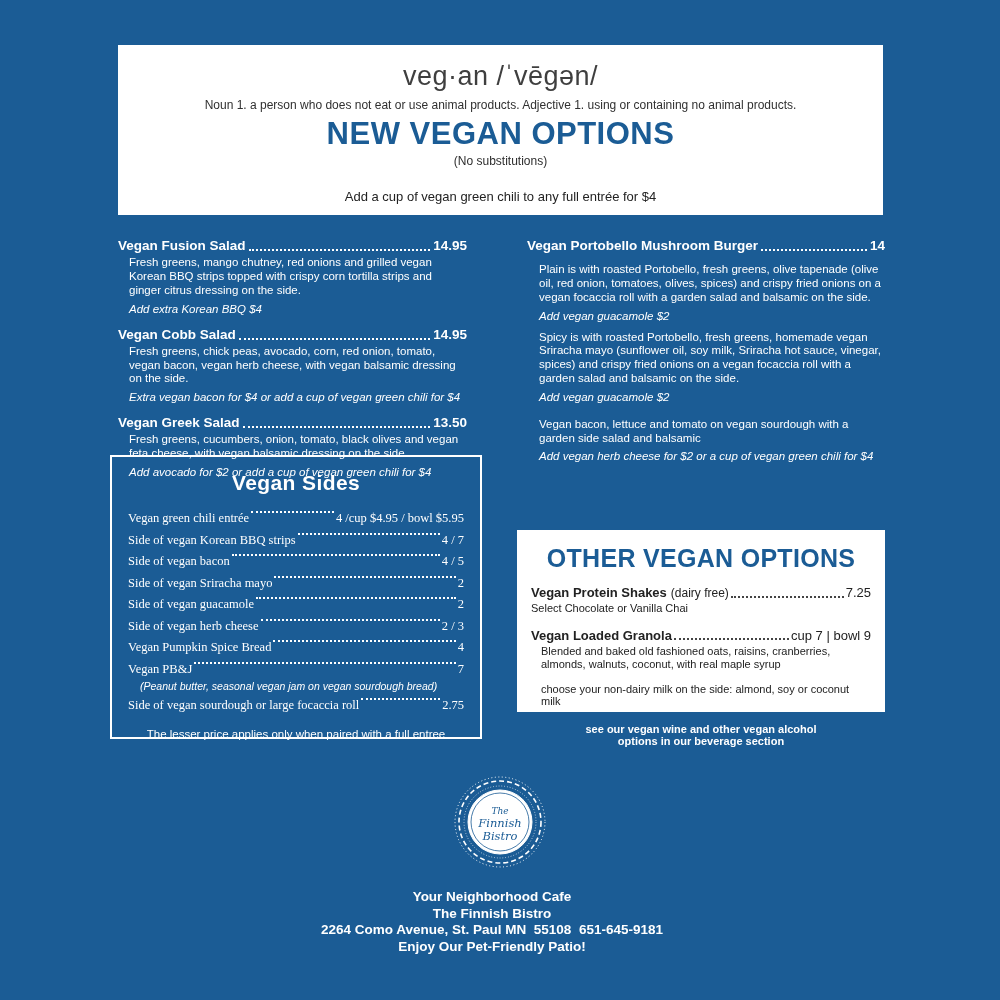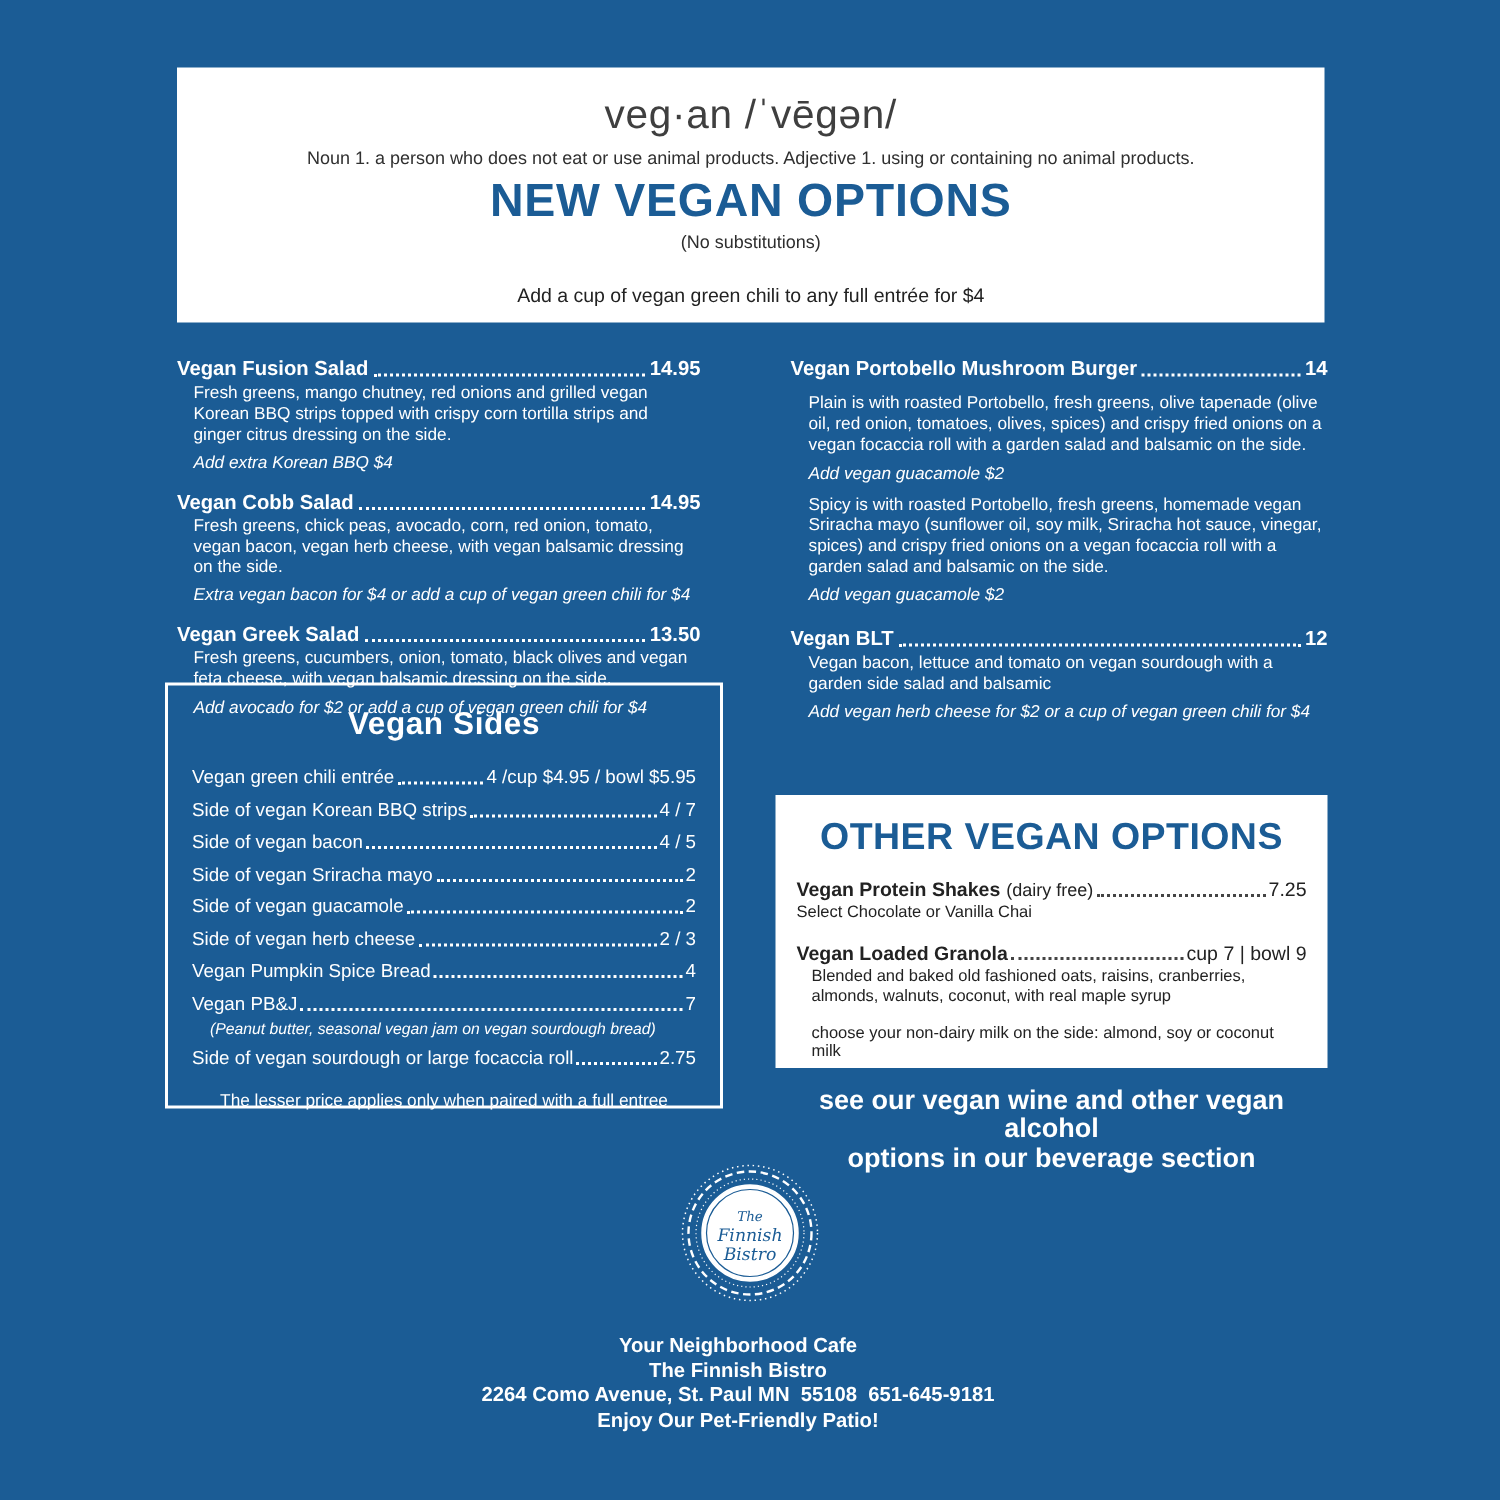--- a/index.html
+++ b/index.html
@@ -24,39 +24,39 @@
   .menu-addon { font-size: 11.5px; font-style: italic; padding-left: 11px; margin-top: 5px; }
   .menu-item { margin-bottom: 12px; }
   .para { margin-top: 9px; }
   .col-right .menu-desc { padding-left: 12px; }
   .col-right .menu-addon { padding-left: 12px; }
   .blt-item { margin-top: 15px; }
 
   
   .sides-box { position: absolute; left: 110px; top: 455px; width: 372px; height: 284px; border: 2px solid #ffffff; padding: 10px 16px; color: #ffffff; }
   .sides-title { text-align: center; font-size: 21px; font-weight: bold; margin: 4px 0 16px 0; letter-spacing: 0.4px; }
-  .side-line { display: flex; align-items: flex-end; font-size: 12.5px; margin-bottom: 6.5px; line-height: 1.2; }
+  .side-line { display: flex; align-items: flex-start; font-size: 12.5px; margin-bottom: 6.5px; line-height: 1.2; font-family: Liberation Serif, serif; }
   .side-line .dots { margin: 0 2px 3px 2px; }
   .pbj-note { font-size: 10.5px; font-style: italic; padding-left: 12px; margin: -3px 0 6px 0; }
   .sides-footnote { text-align: center; font-size: 11.5px; margin-top: 15px; }
 
   
   .other-box { position: absolute; left: 517px; top: 530px; width: 368px; height: 182px; background: #ffffff; color: #222222; padding: 10px 14px; }
   .other-title { text-align: center; color: #1b5c95; font-size: 25px; font-weight: bold; margin: 4px 0 12px 0; letter-spacing: 0.3px; }
   .other-line { display: flex; align-items: flex-end; font-size: 13px; line-height: 1.2; }
   .other-line .dots { border-bottom: 2px dotted #444444; margin: 0 2px 3px 2px; }
   .oname { font-weight: bold; }
   .qual { font-weight: normal; font-size: 12px; margin-left: 4px; }
   .other-sub { font-size: 11px; margin-top: 1px; }
   .granola-block { margin-top: 14px; }
   .other-desc { font-size: 11px; line-height: 1.2; padding-left: 10px; margin-top: 2px; }
   .other-note { font-size: 11px; padding-left: 10px; margin-top: 11px; }
 
   
-  .beverage-note { position: absolute; left: 517px; top: 724px; width: 368px; text-align: center; color: #ffffff; font-weight: bold; font-size: 18px; line-height: 1.08; }
+  .beverage-note { position: absolute; left: 517px; top: 724px; width: 368px; text-align: center; color: #ffffff; font-weight: bold; font-size: 11px; line-height: 1.08; }
   .logo { position: absolute; left: 450px; top: 772px; width: 100px; height: 100px; }
   .footer { position: absolute; left: 0; top: 889px; width: 100%; text-align: center; color: #ffffff; font-weight: bold; font-size: 13.5px; line-height: 16.5px; }
   .ws-pre { white-space: pre-wrap; }
 </style>
 </head>
 <body>
 
 <div class="page">
 
   <section class="header-box">
@@ -166,25 +166,20 @@
         <div class="menu-desc">Plain is with roasted Portobello, fresh greens, olive tapenade (olive oil, red onion, tomatoes, olives, spices) and crispy fried onions on a vegan focaccia roll with a garden salad and balsamic on the side.</div>
         <div class="menu-addon">Add vegan guacamole $2</div>
       </div>
       <div class="para">
         <div class="menu-desc">Spicy is with roasted Portobello, fresh greens, homemade vegan Sriracha mayo (sunflower oil, soy milk, Sriracha hot sauce, vinegar, spices) and crispy fried onions on a vegan focaccia roll with a garden salad and balsamic on the side.</div>
         <div class="menu-addon">Add vegan guacamole $2</div>
       </div>
     </div>
 
     <div class="menu-item blt-item">
-      <div class="menu-line">
-        <span>Vegan BLT</span>
-        <span class="dots"></span>
-        <span>12</span>
-      </div>
       <div class="menu-desc">Vegan bacon, lettuce and tomato on vegan sourdough with a garden side salad and balsamic</div>
       <div class="menu-addon">Add vegan herb cheese for $2 or a cup of vegan green chili for $4</div>
     </div>
 
   </section>
 
   <section class="other-box">
     <h2 class="other-title">OTHER VEGAN OPTIONS</h2>
 
     <div class="other-line">

